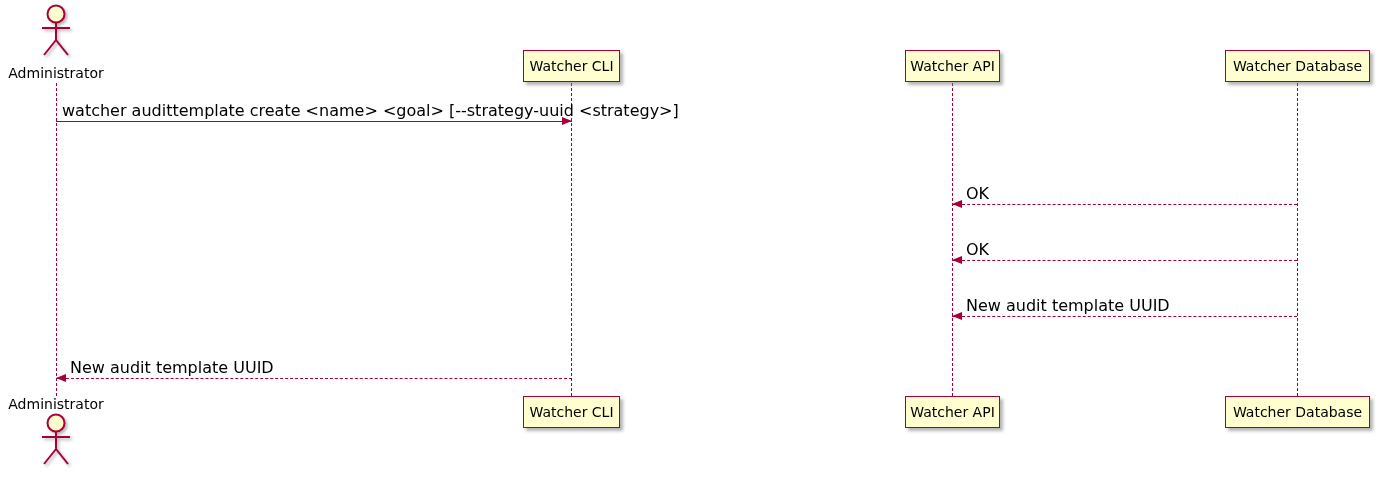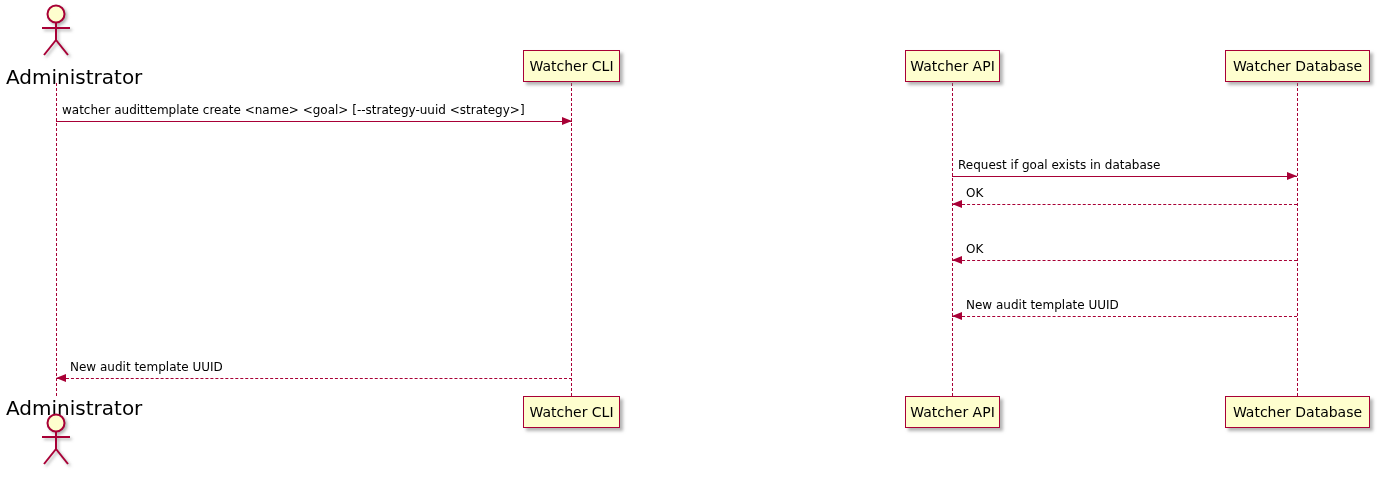--- a/index.html
+++ b/index.html
@@ -17,25 +17,25 @@
     box-shadow:3px 3px 3px rgba(120,120,120,0.55);
     display:flex; align-items:center; justify-content:center;
     font-size:14px; white-space:nowrap;
   }
   .actor-figure {
     position:absolute;
     filter:drop-shadow(2.5px 2.5px 1.5px rgba(140,140,140,0.65));
   }
   .actor-label {
     position:absolute; width:100px; text-align:center;
-    font-size:20px; white-space:nowrap;
+    font-size:14px; white-space:nowrap;
   }
   .message { position:absolute; }
   .msg-label {
-    font-size:12px; line-height:15px; padding:0 4px 3px 6px;
+    font-size:16px; line-height:15px; padding:0 4px 3px 6px;
     white-space:nowrap;
   }
   .msg-label.rtl { padding-left:14px; }
   .msg-line { position:relative; height:0; border-top:1.4px solid #A80036; }
   .msg-line.dashed { border-top-style:dashed; border-top-width:1.2px; }
   .arrow { position:absolute; width:0; height:0; top:-5px; }
   .arrow.right {
     right:0;
     border-left:10px solid #A80036;
     border-top:4px solid transparent; border-bottom:4px solid transparent;
@@ -70,26 +70,20 @@
   <div class="pbox" style="left:1225px; top:50px; width:145px">Watcher Database</div>
 
   <div class="message" style="left:56px; top:103px; width:516px">
     <div class="msg-label">watcher audittemplate create &lt;name&gt; &lt;goal&gt; [--strategy-uuid &lt;strategy&gt;]</div>
     <div class="msg-line">
         <i class="arrow right"></i>
       </div>
   </div>
 
 
-  <div class="message" style="left:952px; top:158px; width:345px">
-    <div class="msg-label">Request if goal exists in database</div>
-    <div class="msg-line">
-        <i class="arrow right"></i>
-      </div>
-  </div>
 
   <div class="message" style="left:952px; top:186px; width:345px">
     <div class="msg-label rtl">OK</div>
     <div class="msg-line dashed">
         <i class="arrow left"></i>
       </div>
   </div>
 
 
   <div class="message" style="left:952px; top:242px; width:345px">

